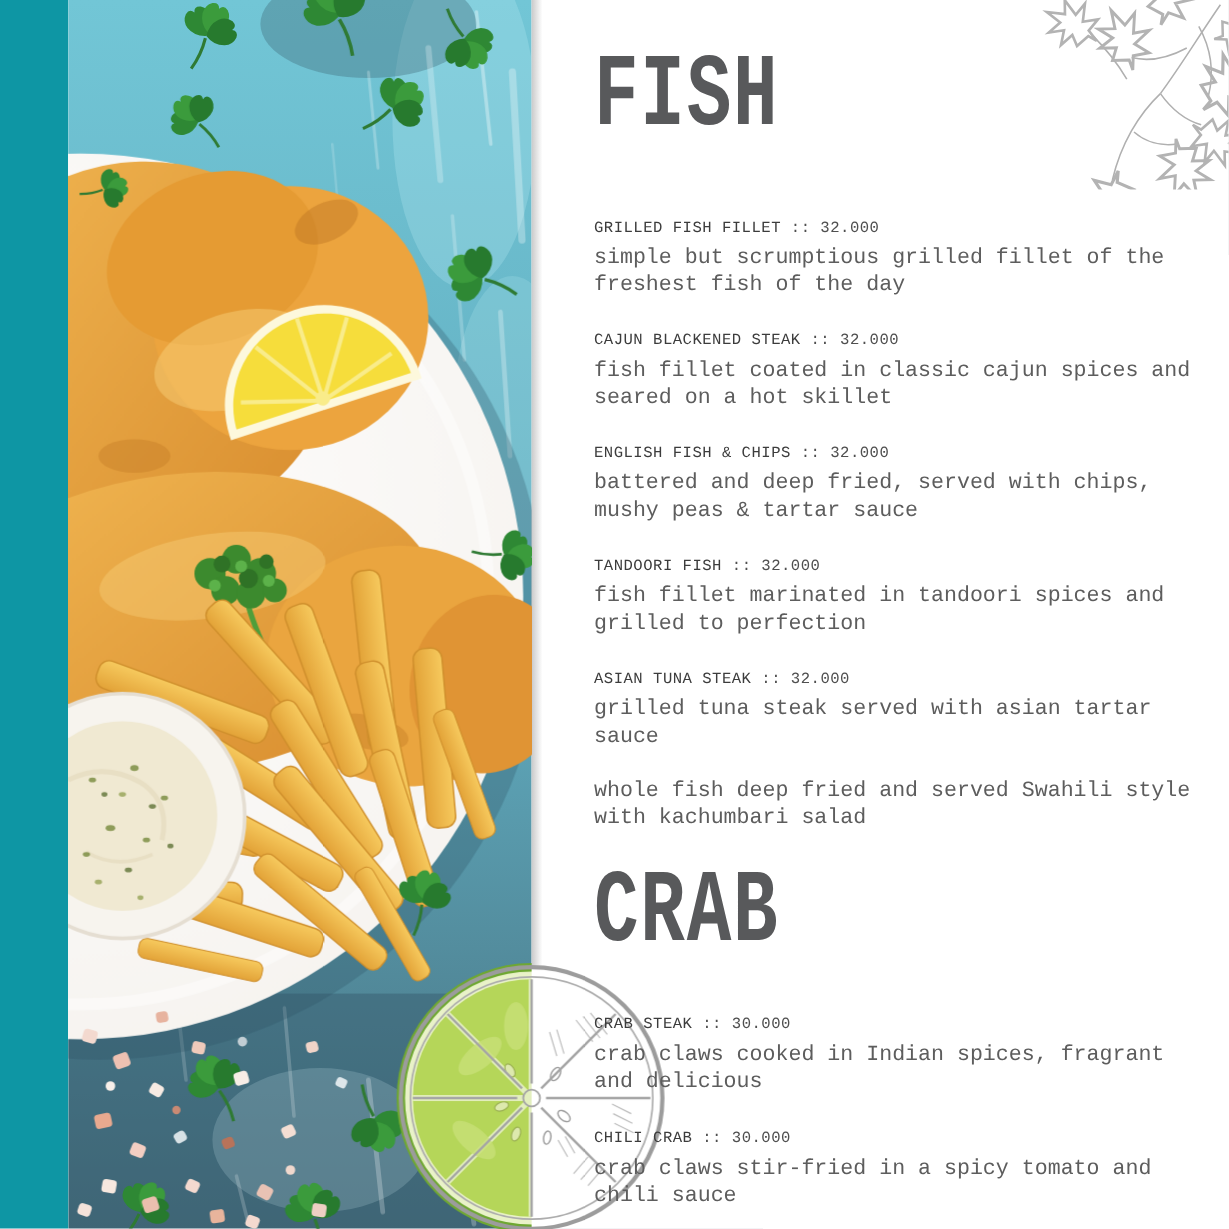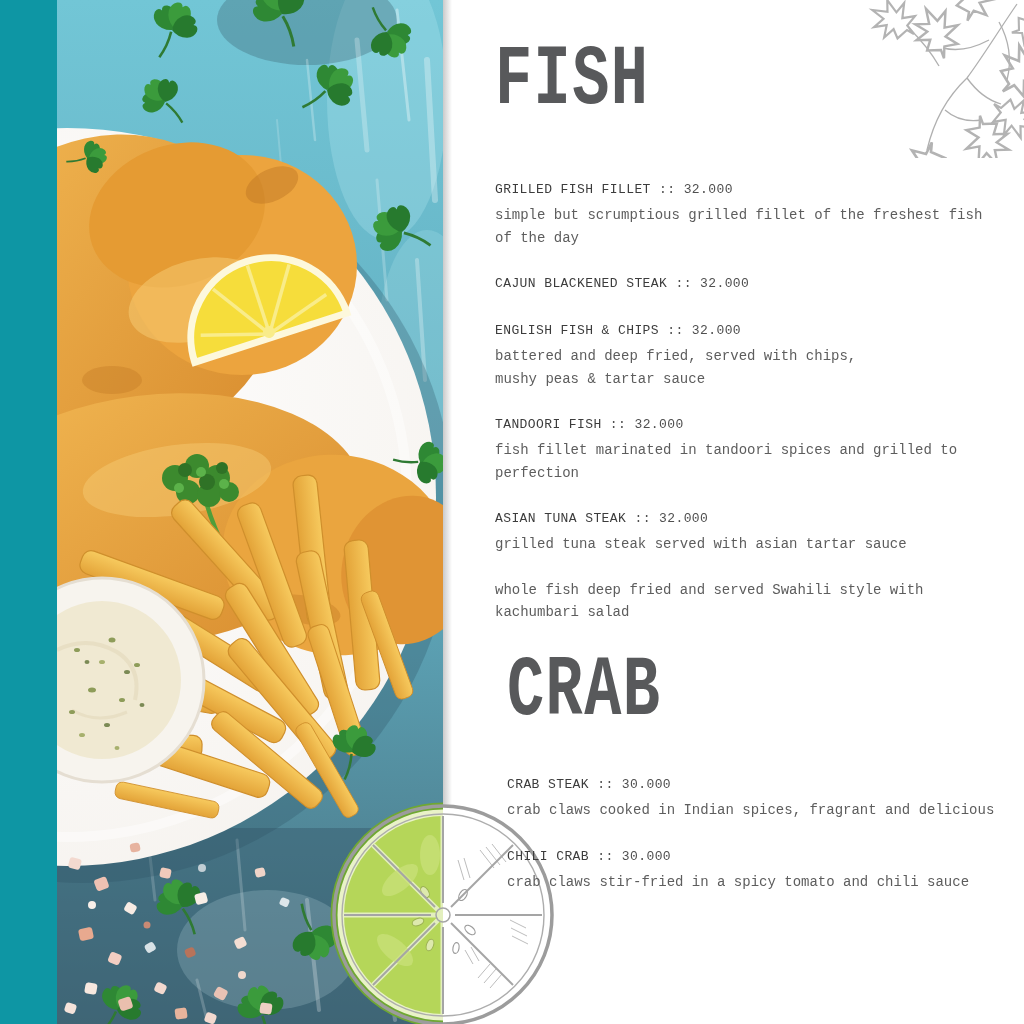--- a/index.html
+++ b/index.html
@@ -12,22 +12,22 @@
   .lime-sketch{position:absolute;left:330px;top:800px;width:232px;height:228px;z-index:3;}
   .parsley-sketch{position:absolute;left:849px;top:0;width:175px;height:158px;z-index:3;}
   .menu{position:absolute;left:443px;top:0;right:0;bottom:0;z-index:4;
     padding:36px 18px 0 52px;box-sizing:border-box;}
   .heading{font-size:86px;line-height:88px;font-weight:700;color:#58595b;letter-spacing:2px;
     margin:0;transform:scaleX(.72);transform-origin:left center;white-space:nowrap;}
   .items{margin-top:54px;width:505px;}
   .item{margin-bottom:23px;}
   .item-title{font-size:13px;color:#3c3c3c;letter-spacing:.4px;line-height:24px;}
   .item-title .pr,.item-title .sep{color:#4f4f4f;}
-  .item-desc{margin:2px 0 0;font-size:14px;color:#5d5d5d;line-height:22.5px;white-space:pre-line;}
-  .section-crab{margin-top:14px;margin-left:12px;}
+  .item-desc{margin:2px 0 0;font-size:18px;color:#5d5d5d;line-height:22.5px;white-space:pre-line;}
+  .section-crab{margin-top:14px;}
   .section-crab .items{margin-top:38px;}
   .section-crab .item{margin-bottom:24px;}
 </style>
 </head>
 <body>
 
 <div class="canvas">
 
   <div class="accent-bar"></div>
 
@@ -352,20 +352,21 @@
             <span class="pr">32.000</span>
           </div>
           <p class="item-desc">simple but scrumptious grilled fillet of the freshest fish of the day</p>
         </div>
         <div class="item">
           <div class="item-title">
             <span class="nm">CAJUN BLACKENED STEAK</span>
             <span class="sep">::</span>
             <span class="pr">32.000</span>
           </div>
+          <p class="item-desc">fish fillet coated in classic cajun spices and seared on a hot skillet</p>
         </div>
         <div class="item">
           <div class="item-title">
             <span class="nm">ENGLISH FISH &amp; CHIPS</span>
             <span class="sep">::</span>
             <span class="pr">32.000</span>
           </div>
           <p class="item-desc">battered and deep fried, served with chips,
 mushy peas &amp; tartar sauce</p>
         </div>

